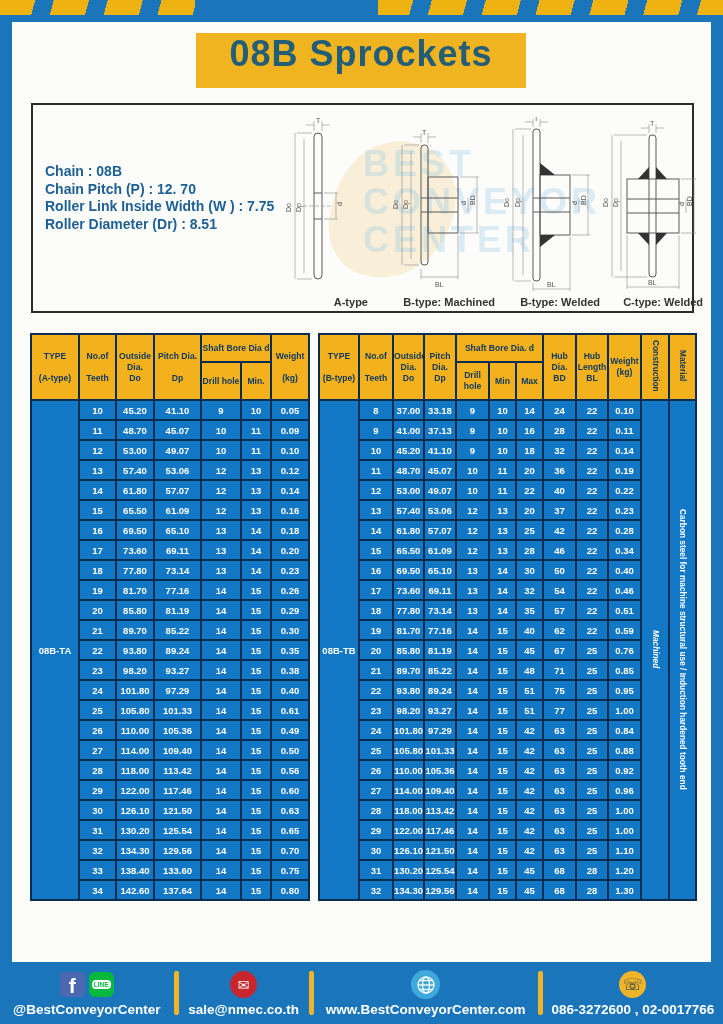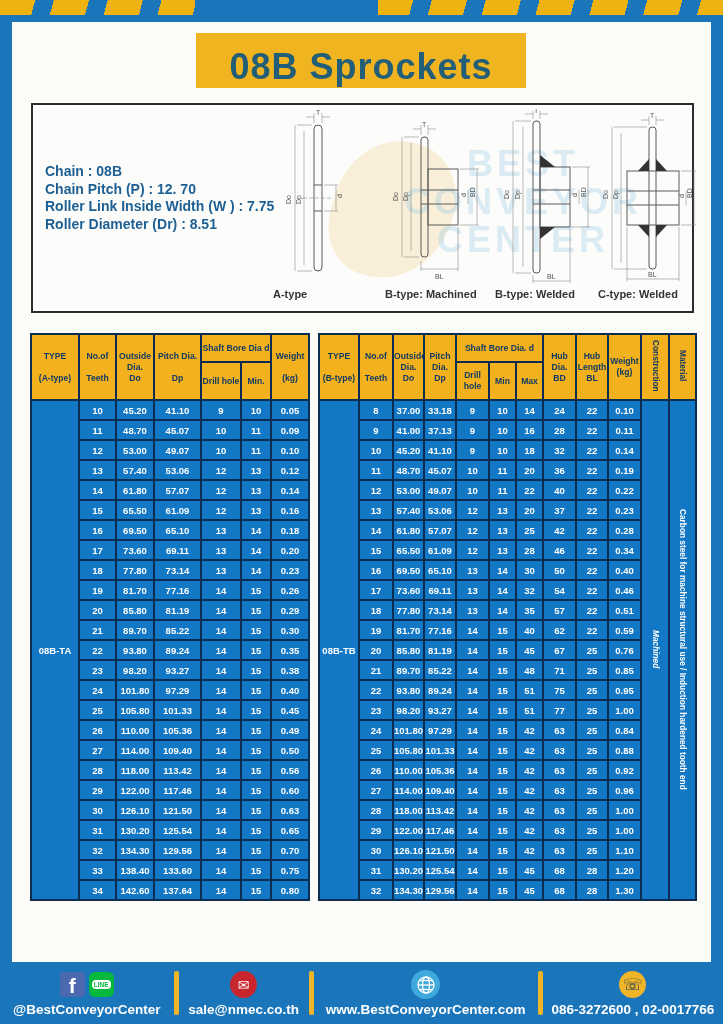--- a/index.html
+++ b/index.html
@@ -8,34 +8,34 @@
   
   .hazard{position:absolute;left:0;top:0;width:723px;height:22px;background:#1b75bb;}
   .hazard .stripes{position:absolute;top:0;height:15px;
         background:repeating-linear-gradient(105deg,#eeb310 0 34px,rgba(0,0,0,0) 34px 52px);}
   .stripes.left{left:0;width:195px;}
   .stripes.right{left:378px;width:345px;}
   
   .sheet{position:absolute;left:12px;top:22px;width:699px;height:940px;background:#fbfbf8;}
   
   .banner{position:absolute;left:196px;top:33px;width:330px;height:55px;background:#efb41f;
-        display:flex;align-items:flex-end;justify-content:center;}
+        display:flex;align-items:flex-start;justify-content:center;}
   .banner h1{margin:0;font-size:36px;font-weight:bold;color:#235e78;letter-spacing:1px;}
   
   .diagbox{position:absolute;left:31px;top:103px;width:663px;height:210px;background:#fcfcfa;
         border:2px solid #2b2b2b;box-sizing:border-box;}
   .specs{position:absolute;left:12px;top:58px;color:#1e6094;font-weight:bold;font-size:14px;
         line-height:17.5px;white-space:nowrap;}
-  .wm-text{position:absolute;left:330px;top:40px;width:320px;text-align:center;
+  .wm-text{position:absolute;left:330px;top:40px;width:320px;text-align:left;
         font-weight:bold;font-size:36px;line-height:38px;letter-spacing:4px;
         color:rgba(140,195,230,0.30);pointer-events:none;}
   .wm-blob{position:absolute;left:300px;top:35px;width:120px;height:140px;
         background:rgba(240,185,60,0.18);border-radius:55% 45% 60% 40%;transform:rotate(15deg);
         pointer-events:none;}
-  .fig{position:absolute;top:4px;text-align:left;}
+  .fig{position:absolute;top:12px;text-align:right;}
   .fig svg{display:block;margin:0 auto;}
   .fig .cap{font-size:11px;font-weight:bold;color:#333;margin-top:1px;}
   .dwg{stroke:#5a5a5a;fill:none;stroke-width:1;}
   .dim{stroke:#8a8a8a;stroke-width:0.6;fill:none;}
   .dimtxt{font-size:7px;fill:#555;font-family:"Liberation Sans",sans-serif;}
   .weld{fill:#333;stroke:none;}
   
   .spec-table{position:absolute;border-collapse:collapse;table-layout:fixed;
         font-family:"Liberation Sans",sans-serif;font-weight:bold;}
   .spec-table th,.spec-table td{border:2px solid #0c2d52;overflow:hidden;}
@@ -385,21 +385,21 @@
           <td>14</td>
           <td>15</td>
           <td>0.40</td>
         </tr>
         <tr>
           <td>25</td>
           <td>105.80</td>
           <td>101.33</td>
           <td>14</td>
           <td>15</td>
-          <td>0.45</td>
+          <td>0.61</td>
         </tr>
         <tr>
           <td>26</td>
           <td>110.00</td>
           <td>105.36</td>
           <td>14</td>
           <td>15</td>
           <td>0.49</td>
         </tr>
         <tr>

